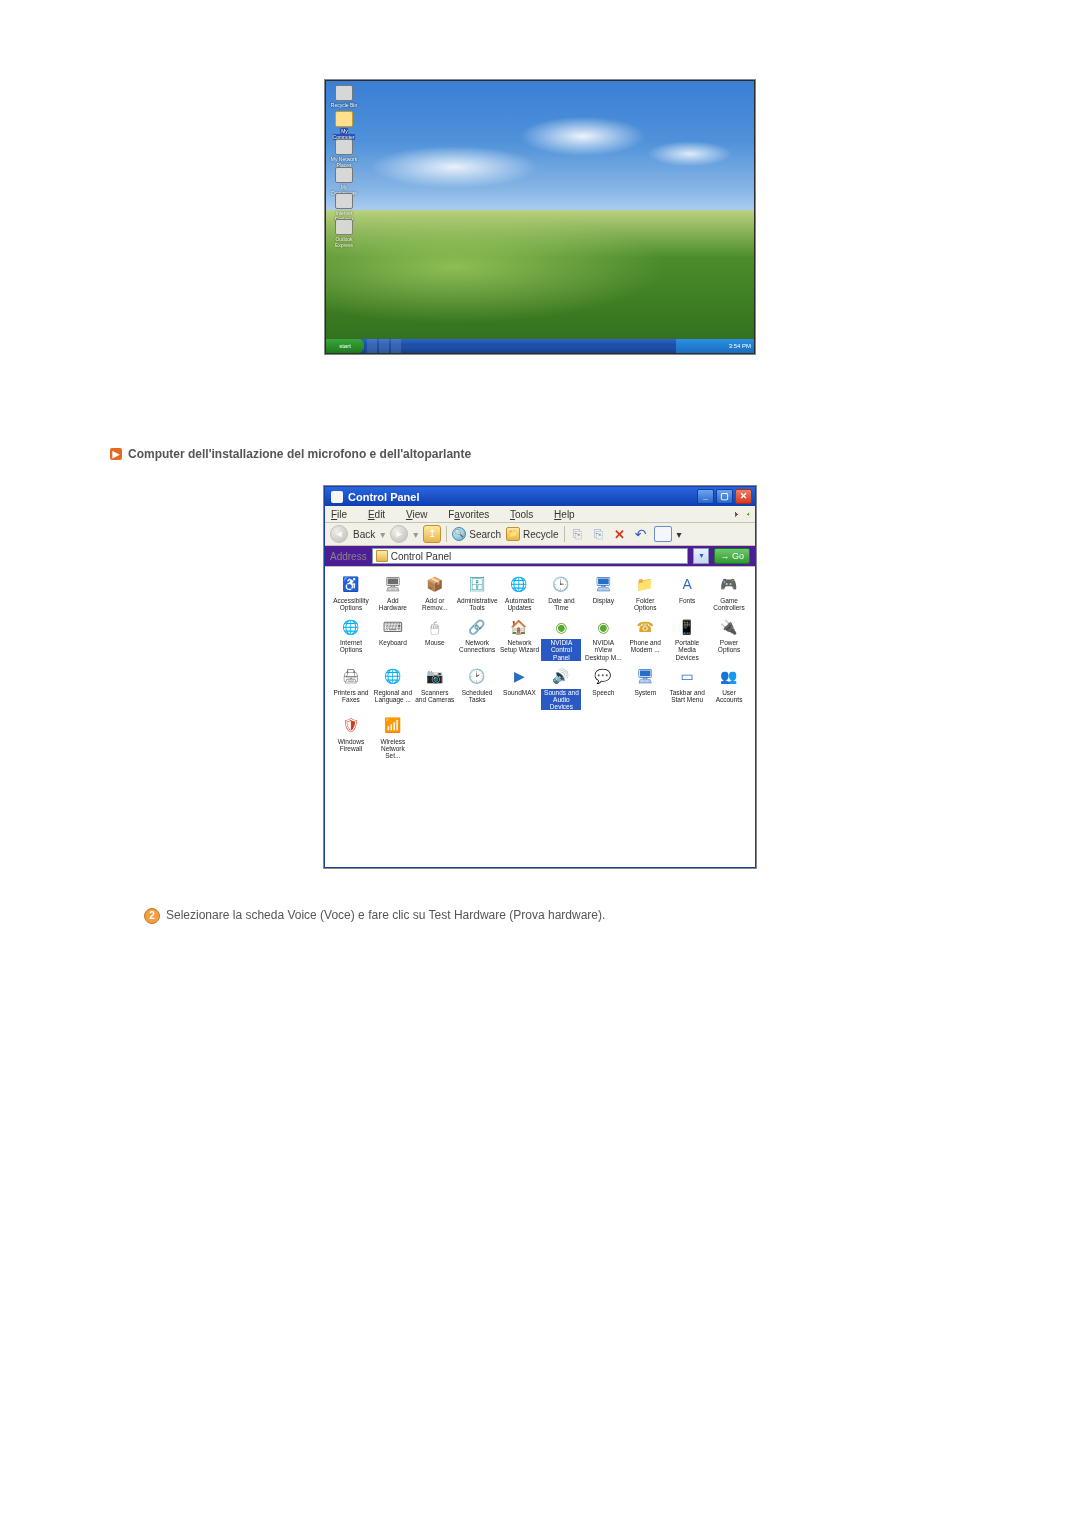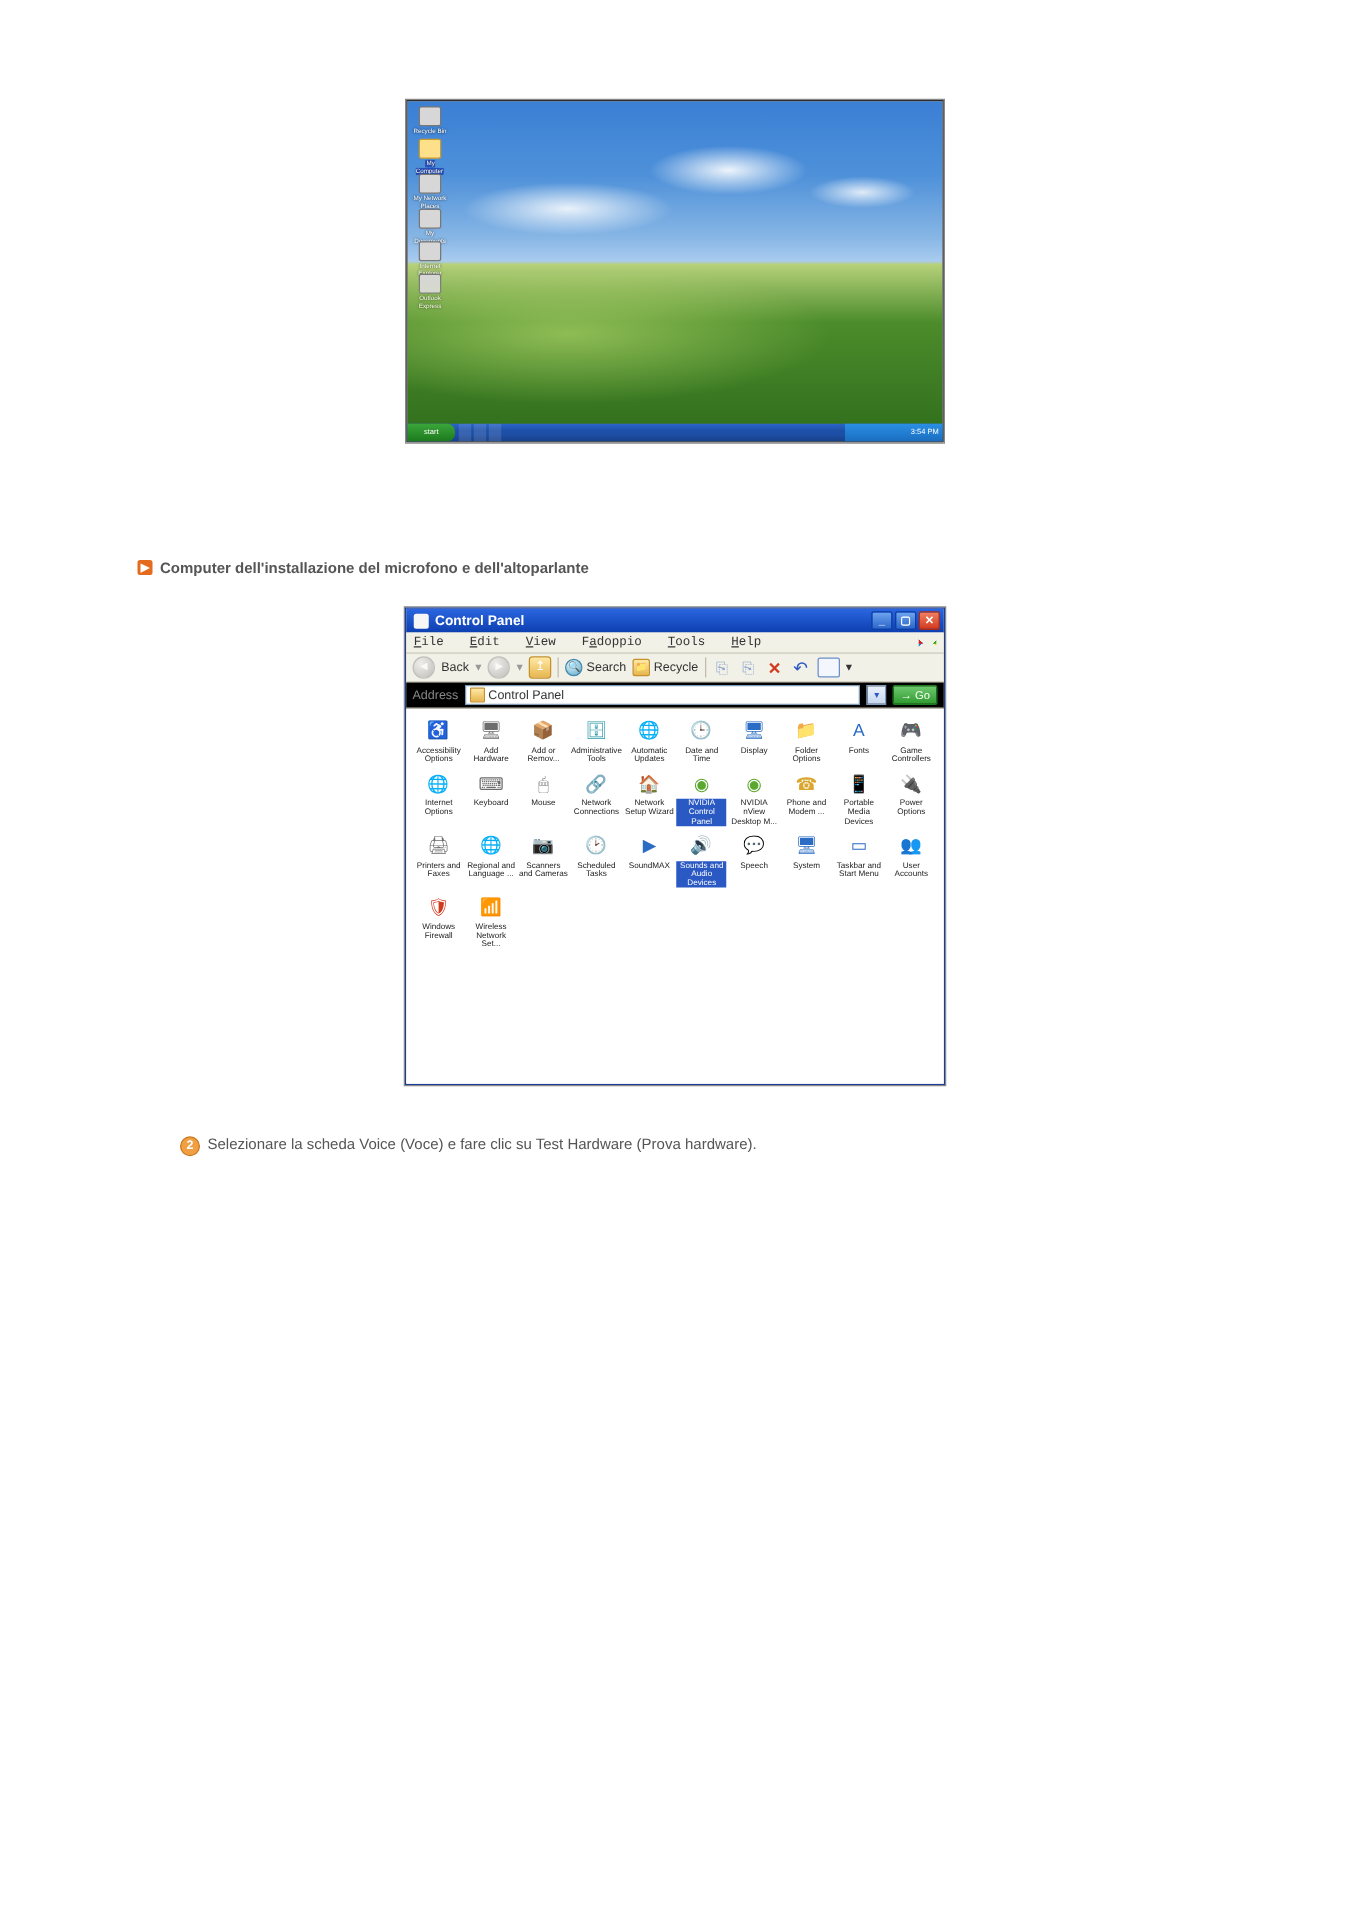--- a/index.html
+++ b/index.html
@@ -195,21 +195,21 @@
 
   .cp-menu {
     background: #f2f1e8;
     border-bottom: 1px solid #c6c3b3;
     font-size: 10px;
     padding: 2px 6px;
     display: flex;
     align-items: center;
     justify-content: space-between;
   }
-  .cp-menu-left span { margin-right: 9px; color: #333; font-family: Liberation Mono, monospace; }
+  .cp-menu-left span { margin-right: 9px; color: #333; }
   .cp-menu-left span u { text-decoration: underline; }
   .win-flag {
     width: 14px; height: 12px;
     background:
       linear-gradient(45deg,#d22 25%,transparent 25%),
       linear-gradient(-45deg,#2a2 25%,transparent 25%),
       linear-gradient(135deg,#28d 25%,transparent 25%),
       linear-gradient(-135deg,#fc2 25%,transparent 25%);
     background-size: 8px 7px;
     background-repeat: no-repeat;
@@ -258,21 +258,21 @@
   .tb-x { color: #d23a1e; font-weight: bold; font-size: 13px; }
   .tb-undo { color: #2b59c3; font-size: 14px; }
   .tb-views {
     width: 16px; height: 14px;
     border: 1px solid #6a8ec9;
     background: #f3f7fd;
     border-radius: 2px;
   }
 
   .cp-address {
-    background: #000000;
+    background: #4c1d95;
     border-bottom: 1px solid #c6c3b3;
     padding: 2px 5px;
     display: flex;
     align-items: center;
     gap: 5px;
     font-size: 10px;
   }
   .addr-label { color: #888; }
   .addr-field {
     flex: 1;
@@ -388,21 +388,21 @@
           <span class="winbtn">▢</span>
           <span class="winbtn close">✕</span>
         </span>
       </div>
 
       <div class="cp-menu">
         <span class="cp-menu-left">
           <span><u>F</u><span>ile</span></span>
           <span><u>E</u><span>dit</span></span>
           <span><u>V</u><span>iew</span></span>
-          <span>F<u>a</u><span>doppio</span></span>
+          <span>F<u>a</u><span>vorites</span></span>
           <span><u>T</u><span>ools</span></span>
           <span><u>H</u><span>elp</span></span>
         </span>
         <span class="win-flag"></span>
       </div>
 
       <div class="cp-toolbar">
         <span class="tbtn dis">◄</span>
         <span>Back</span>
         <span style="color:#999;">▾</span>

